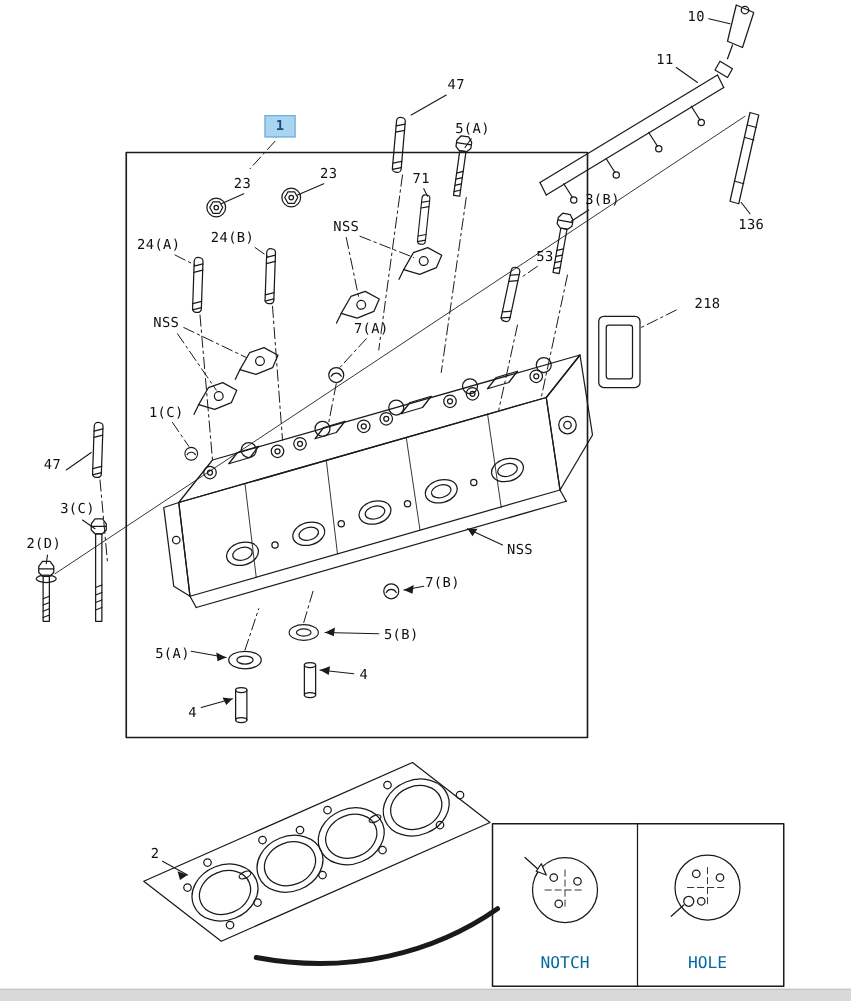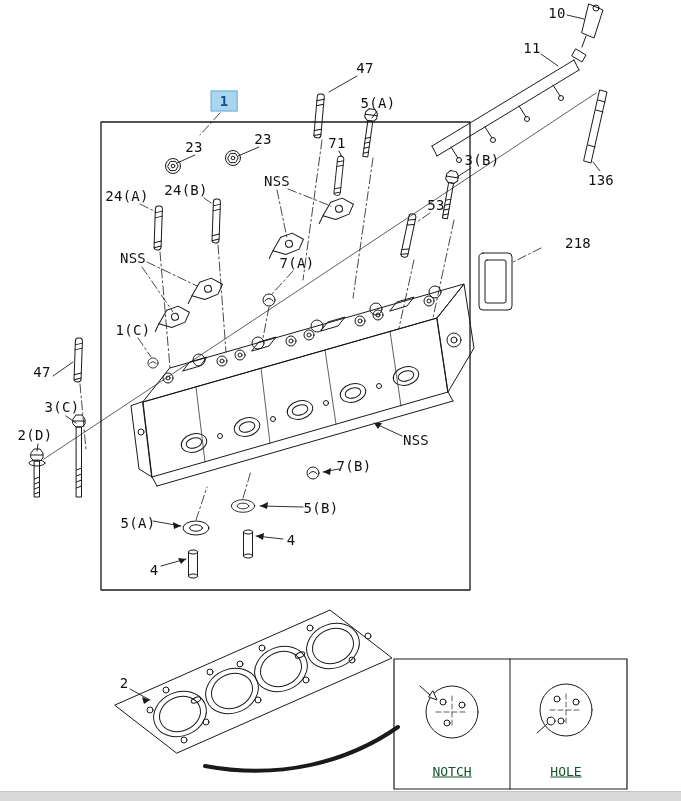--- a/index.html
+++ b/index.html
@@ -5,32 +5,32 @@
   html,body{margin:0;padding:0}
   body{
     width:681px;height:801px;overflow:hidden;
     background:var(--page-bg,#ffffff);
     font-family:"DejaVu Sans Mono","Liberation Mono",monospace;
   }
   .stage{position:relative;width:681px;height:801px}
   .art{position:absolute;left:0;top:0}
   .callout{
     position:absolute;transform:translate(-50%,-50%);
-    font-size:14px;color:#111;white-space:nowrap;letter-spacing:.3px;
+    font-size:11px;color:#111;white-space:nowrap;letter-spacing:.3px;
     line-height:1;
   }
   .callout.highlight{
     background:var(--highlight-bg,#a9d5f0);
     border:1px solid var(--highlight-border,#6fb0da);
     color:var(--highlight-text,#14507e);
     padding:2px 8px 3px;font-weight:bold;
   }
   .inset-label{
     position:absolute;transform:translate(-50%,-50%);
-    font-size:13px;color:#14532d;white-space:nowrap;line-height:1;text-decoration:underline;
+    font-size:13px;color:#0369a1;white-space:nowrap;line-height:1;
   }
   .bottom-strip{
     position:absolute;left:0;right:0;bottom:0;height:9px;
     background:var(--bottom-strip,#d9d9d9);
     border-top:1px solid #c4c4c4;
   }
 </style>
 </head>
 <body>
 
@@ -330,21 +330,21 @@
   <div class="callout" style="left:378px;top:103px">5(A)</div>
   <div class="callout" style="left:194px;top:147px">23</div>
   <div class="callout" style="left:263px;top:139px">23</div>
   <div class="callout" style="left:337px;top:143px">71</div>
   <div class="callout" style="left:482px;top:160px">3(B)</div>
   <div class="callout" style="left:601px;top:180px">136</div>
   <div class="callout" style="left:127px;top:196px">24(A)</div>
   <div class="callout" style="left:186px;top:190px">24(B)</div>
   <div class="callout" style="left:277px;top:181px">NSS</div>
   <div class="callout" style="left:436px;top:205px">53</div>
-  <div class="callout" style="left:578px;top:243px">218</div>
+  <div class="callout" style="left:566px;top:243px">218</div>
   <div class="callout" style="left:133px;top:258px">NSS</div>
   <div class="callout" style="left:297px;top:263px">7(A)</div>
   <div class="callout" style="left:133px;top:330px">1(C)</div>
   <div class="callout" style="left:42px;top:372px">47</div>
   <div class="callout" style="left:62px;top:407px">3(C)</div>
   <div class="callout" style="left:35px;top:435px">2(D)</div>
   <div class="callout" style="left:416px;top:440px">NSS</div>
   <div class="callout" style="left:354px;top:466px">7(B)</div>
   <div class="callout" style="left:321px;top:508px">5(B)</div>
   <div class="callout" style="left:138px;top:523px">5(A)</div>

